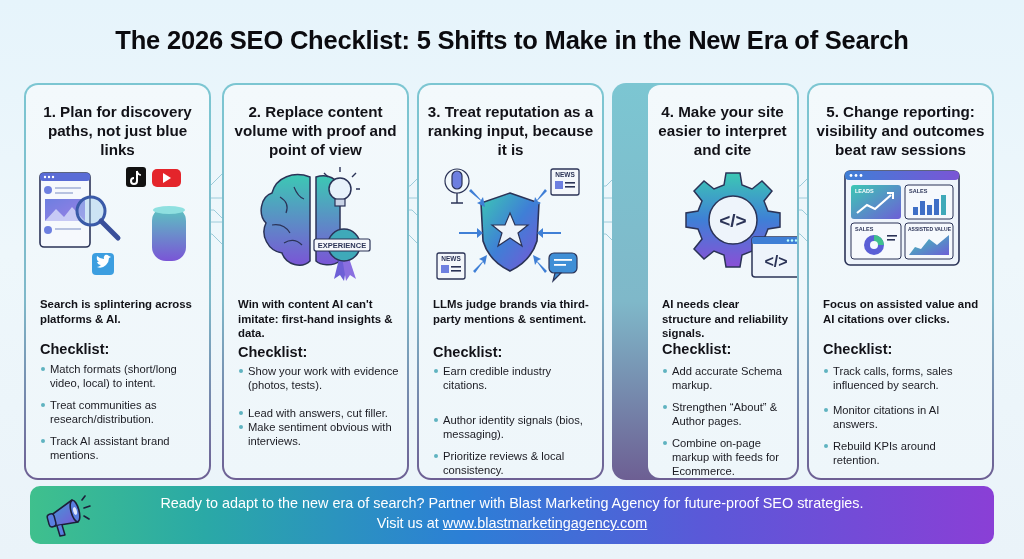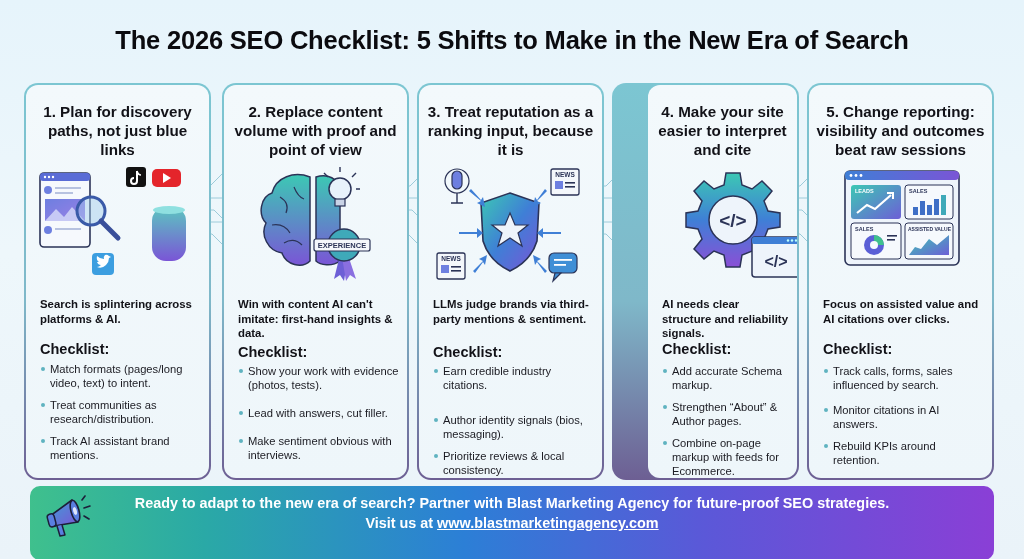--- a/index.html
+++ b/index.html
@@ -40,24 +40,24 @@
     }
     .bullets { position: absolute; left: 14px; right: 8px; list-style: none; }
     .bullets li {
       position: relative; padding-left: 10px; font-size: 11.2px; line-height: 14px; color: #1b1b22;
     }
     .bullets li::before {
       content: ""; position: absolute; left: 1px; top: 5px; width: 4px; height: 4px;
       border-radius: 50%; background: #5fb3c0;
     }
     .banner {
-      position: absolute; left: 30px; top: 486px; width: 964px; height: 74px;
+      position: absolute; left: 30px; top: 486px; width: 964px; height: 58px;
       border-radius: 10px;
       background: linear-gradient(90deg, #3fc08d 0%, #2aa9a6 18%, #2c7fd6 45%, #5b58d8 70%, #8a3fd6 100%);
-      color: #fff; text-align: center; font-weight: 700;
+      color: #fff; text-align: center; font-weight: 400;
     }
     .banner-line1 { position: absolute; top: 9px; left: 0; width: 100%; font-size: 14.4px; }
     .banner-line2 { position: absolute; top: 29px; left: 0; width: 100%; font-size: 14.4px; }
     .banner-link { color: #fff; text-decoration: underline; }
     .megaphone { position: absolute; left: 12px; top: 6px; width: 50px; height: 46px; }
   </style>
 </head>
 <body>
 
 <div class="title">The 2026 SEO Checklist: 5 Shifts to Make in the New Era of Search</div>
@@ -140,21 +140,21 @@
         <ellipse cx="143" cy="47" rx="16" ry="4" fill="#8fe0e0"></ellipse>
       </g>
       <g>
         <rect x="66" y="90" width="22" height="22" rx="4" fill="#3c9ee0"></rect>
         <path d="M71 104 Q76 106 80 102 Q83 99 83 95 L85 94 L83 93 Q81 91 79 92 Q77 94 78 96 Q74 96 71 93 Q70 97 73 99 L71 99 Q72 102 75 102 Q73 104 71 104 Z" fill="#fff"></path>
       </g>
     </svg>
     <div class="summary">Search is splintering across platforms &amp; AI.</div>
     <div class="check-head" style="top:256px;">Checklist:</div>
     <ul class="bullets" style="top:277px;">
-      <li style="margin-bottom:8px;">Match formats (pages/long video, text) to intent.</li>
+      <li style="margin-bottom:8px;">Match formats (short/long video, local) to intent.</li>
       <li style="margin-bottom:8px;">Treat communities as research/distribution.</li>
       <li>Track AI assistant brand mentions.</li>
     </ul>
   </div>
 </div>
 
 <div class="card" style="left:222px;">
   <div class="card-inner">
     <div class="card-title">2. Replace content volume with proof and point of view</div>
     <svg class="illus" viewBox="0 0 183 125">
@@ -179,21 +179,21 @@
         <path d="M124 92 L132 116 L126 112 L122 118 L118 94 Z" fill="#8a6fe0"></path>
         <circle cx="120" cy="82" r="16" fill="#3fa9b9" stroke="#2b3357" stroke-width="1.5"></circle>
         <rect x="90" y="76" width="56" height="12" rx="2" fill="#f4f7fb" stroke="#2b3357" stroke-width="1.2"></rect>
         <text x="118" y="85" text-anchor="middle" font-family="Liberation Sans, sans-serif" font-size="7.5" font-weight="700" fill="#2b3357">EXPERIENCE</text>
       </g>
     </svg>
     <div class="summary">Win with content AI can't imitate: first-hand insights &amp; data.</div>
     <div class="check-head" style="top:259px;">Checklist:</div>
     <ul class="bullets" style="top:279px;">
       <li style="margin-bottom:14px;">Show your work with evidence (photos, tests).</li>
-      <li style="margin-bottom:14px;">Lead with answers, cut filler.</li>
+      <li style="">Lead with answers, cut filler.</li>
       <li>Make sentiment obvious with interviews.</li>
     </ul>
   </div>
 </div>
 
 <div class="card" style="left:417px;">
   <div class="card-inner">
     <div class="card-title">3. Treat reputation as a ranking input, because it is</div>
     <svg class="illus" viewBox="0 0 183 125">
       <defs>

